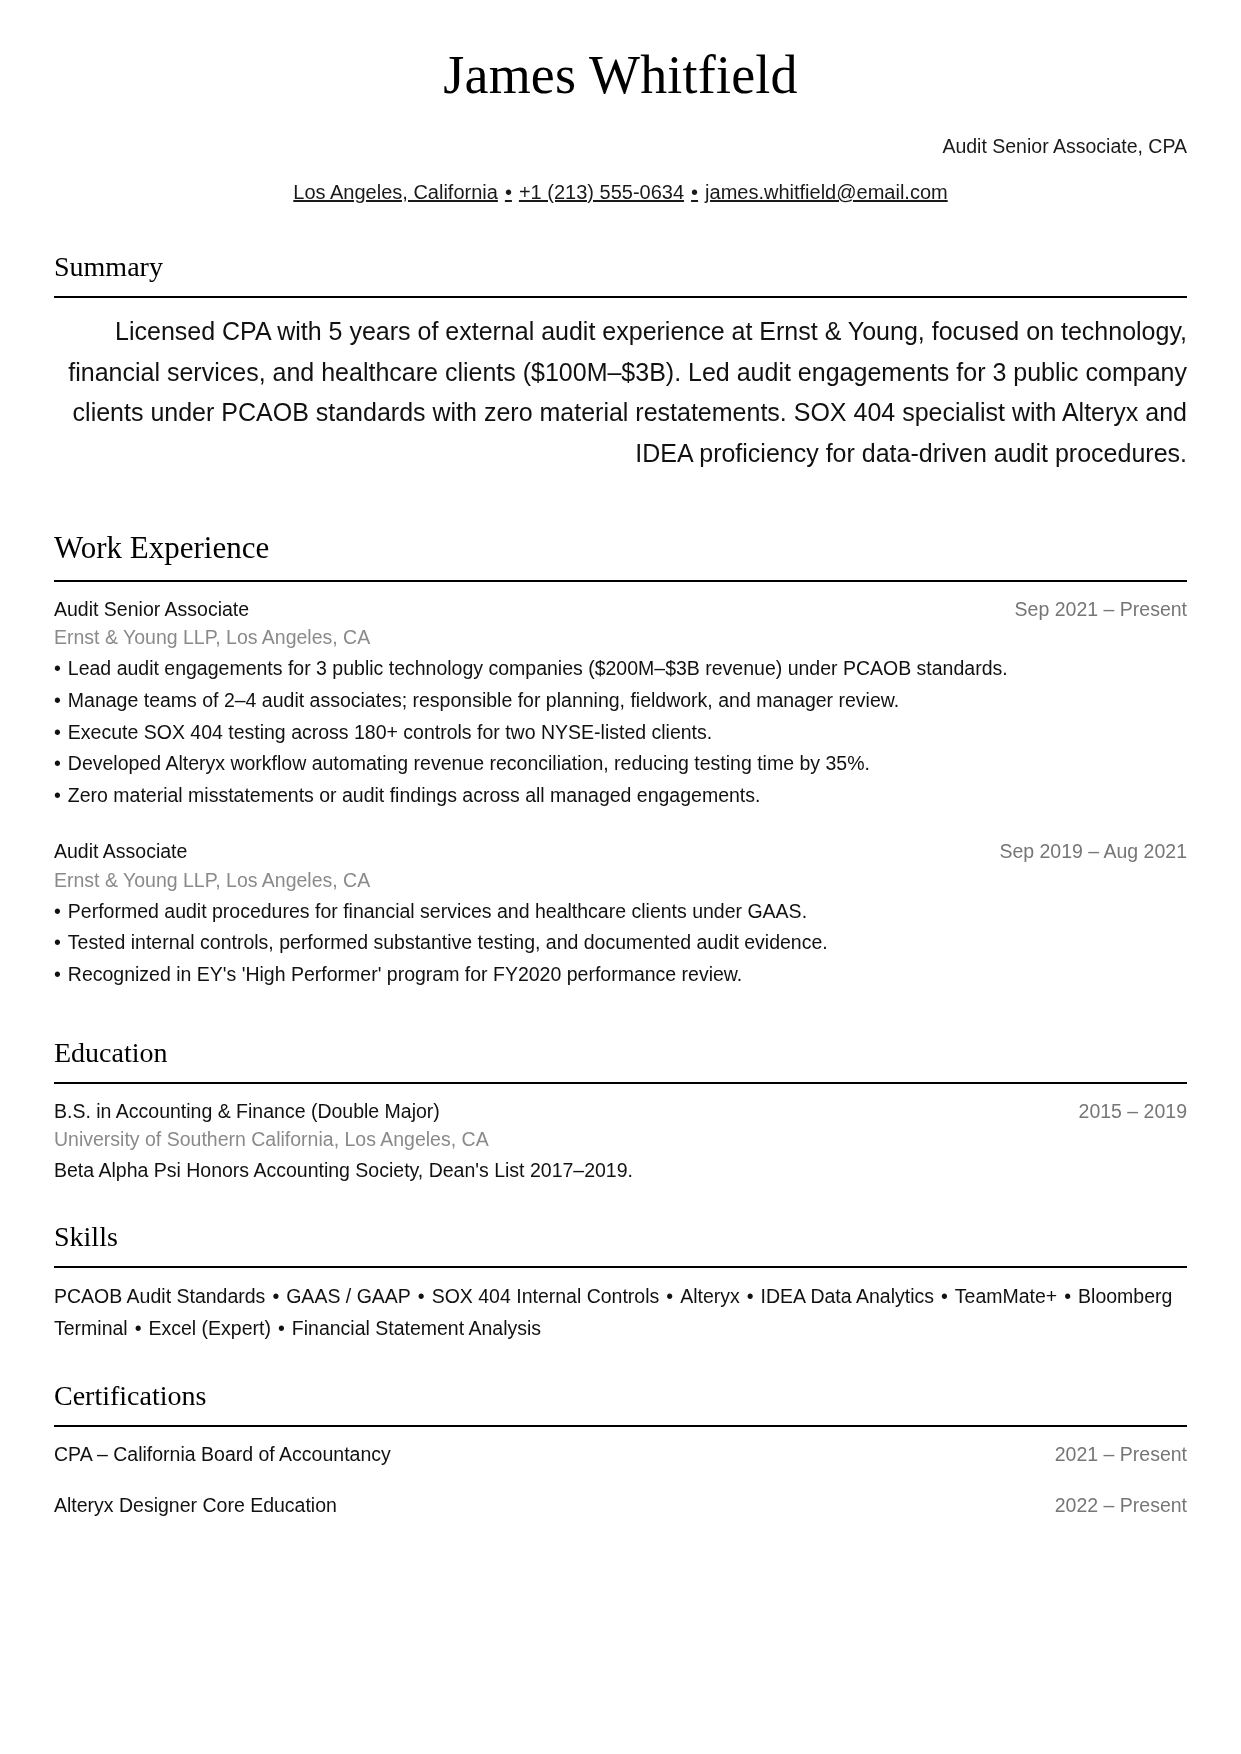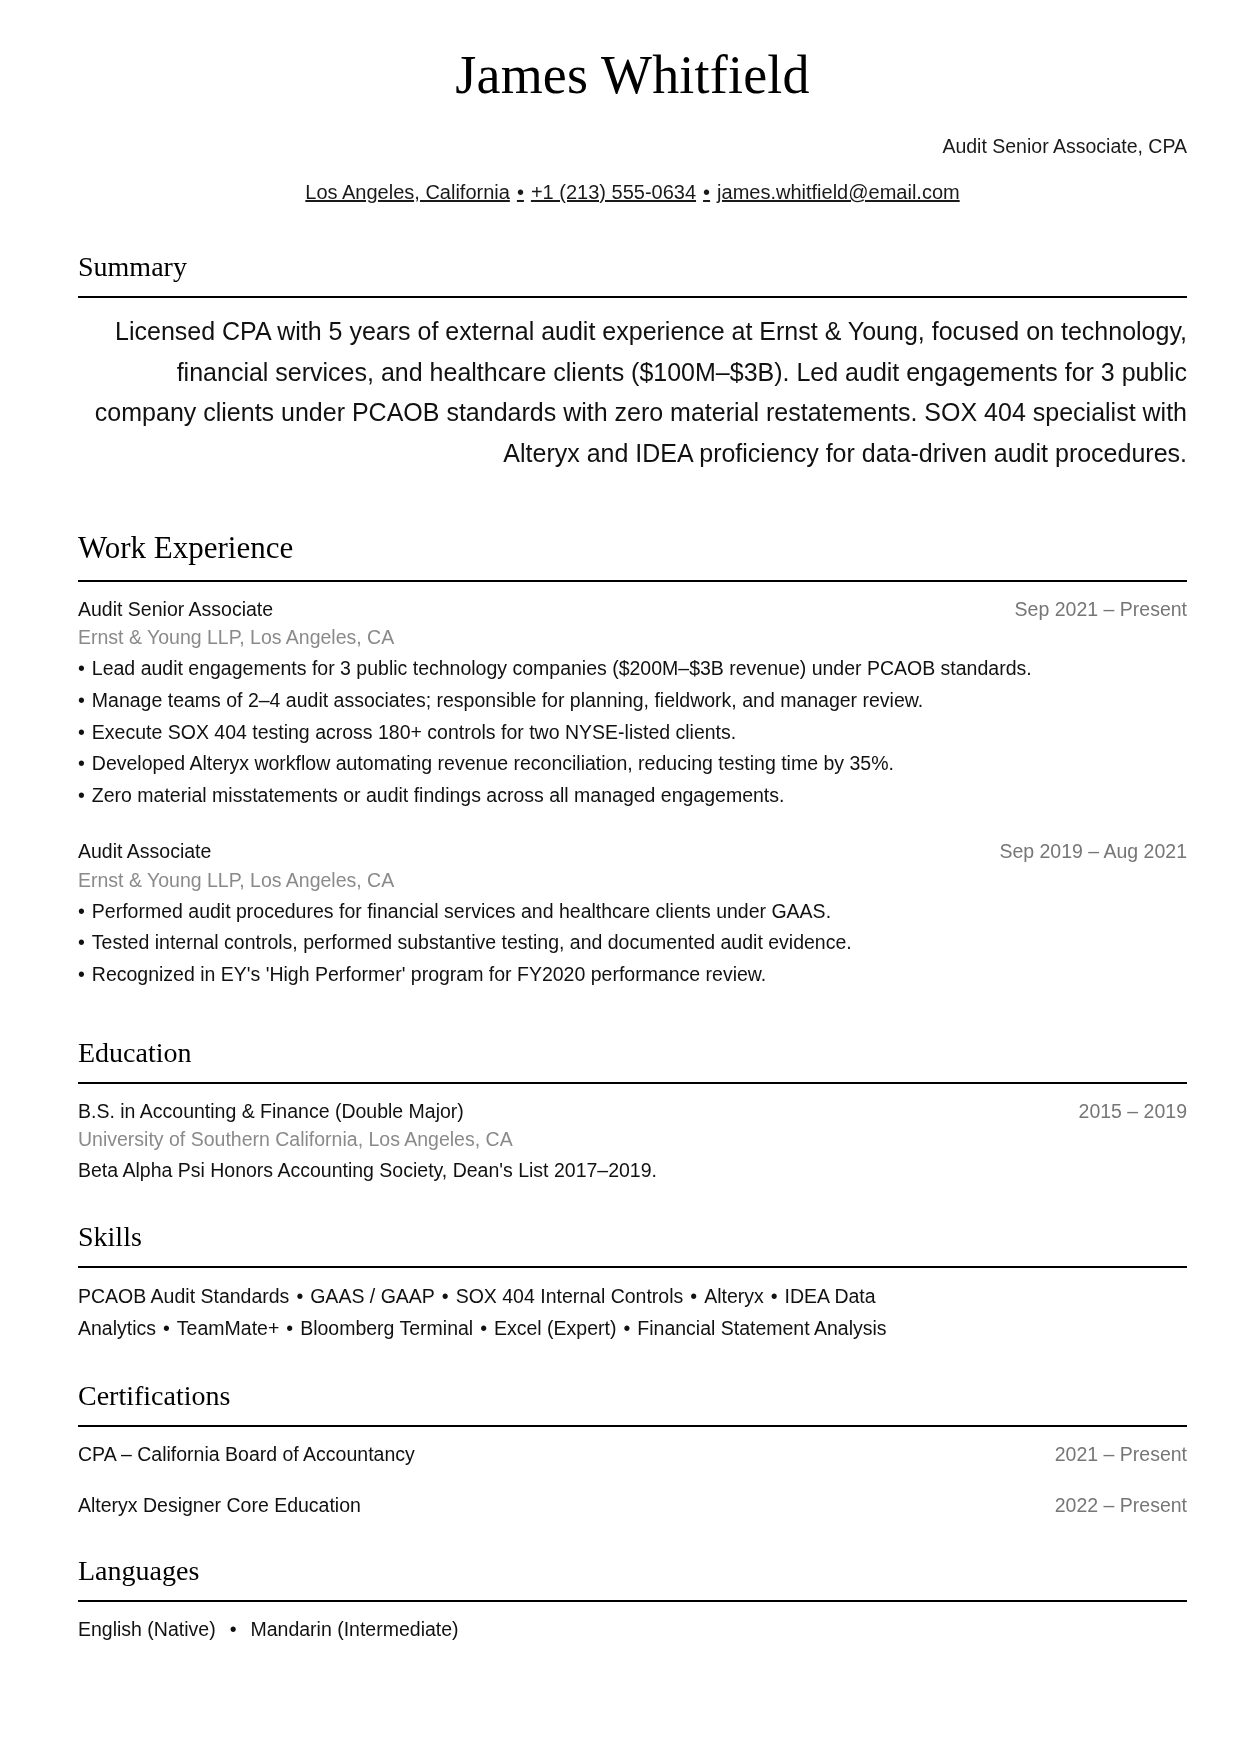--- a/index.html
+++ b/index.html
@@ -6,21 +6,21 @@
     margin: 0;
     padding: 0;
     background: #ffffff;
   }
   .page {
     width: 1241px;
     min-height: 1754px;
     background: #ffffff;
     margin: 0 auto;
     box-sizing: border-box;
-    padding: 44px 54px 40px 78px;
+    padding: 44px 54px 40px 54px;
     position: relative;
   }
 
   
   .name {
     font-family: "Liberation Serif", "DejaVu Serif", serif;
     font-size: 54px;
     font-weight: 400;
     text-align: center;
     color: #000000;
@@ -235,21 +235,14 @@
       <span class="entry-date">2021 – Present</span>
     </div>
     <div class="cert-row entry-head">
       <span class="entry-title">Alteryx Designer Core Education</span>
       <span class="entry-date">2022 – Present</span>
     </div>
   </div>
 
   <div class="sec-gap-sm"></div>
 
-  <div class="section">
-    <h2 class="section-title">Languages</h2>
-    <hr class="rule">
-    <div class="lang-line">
-      <span>English (Native)</span><span class="sep">•</span><span>Mandarin (Intermediate)</span>
-    </div>
-  </div>
 
 </div>
 
 </body></html>

